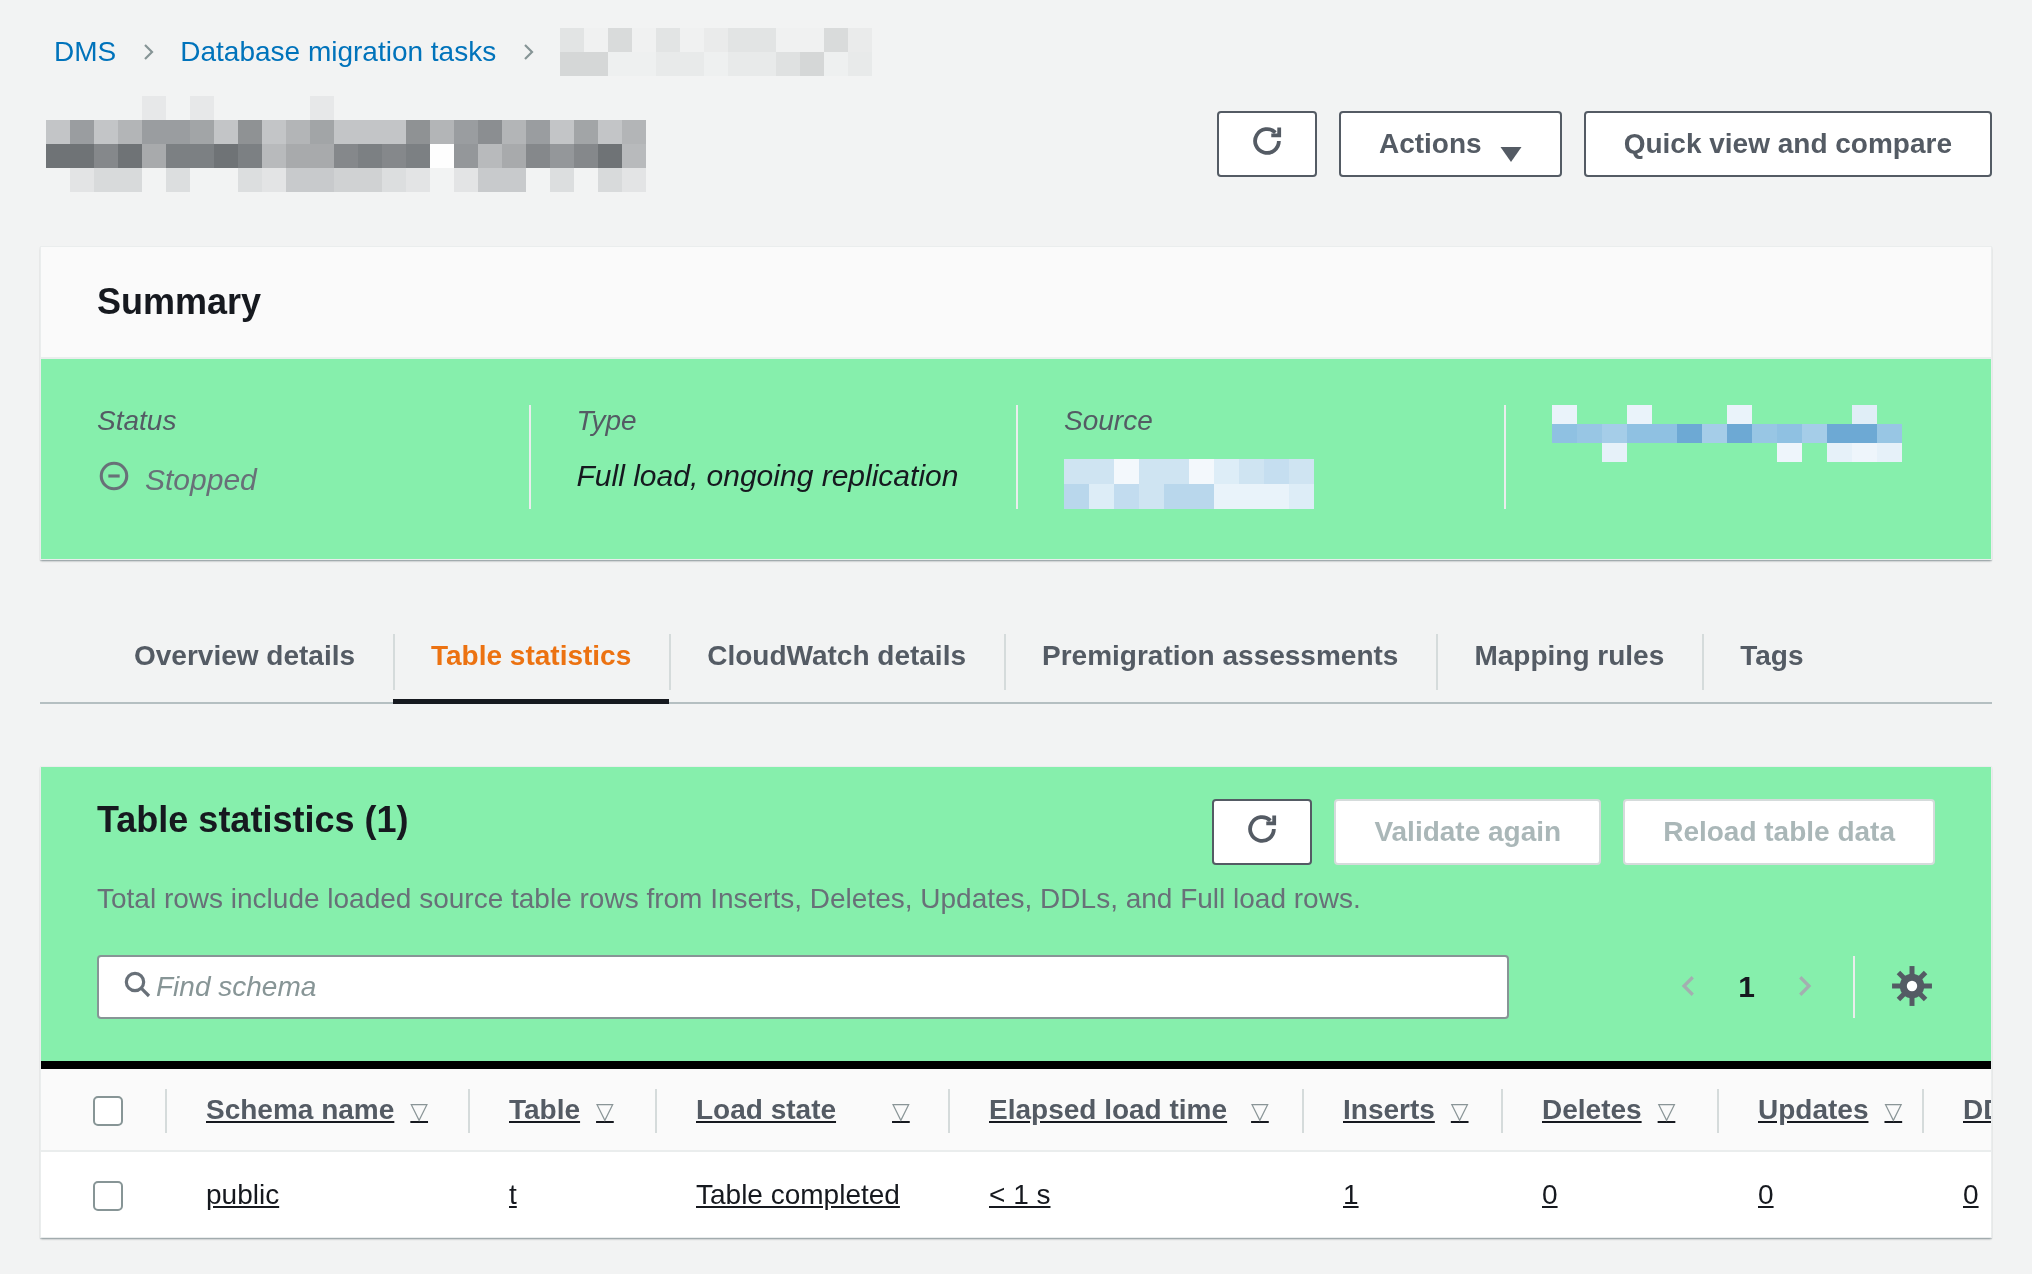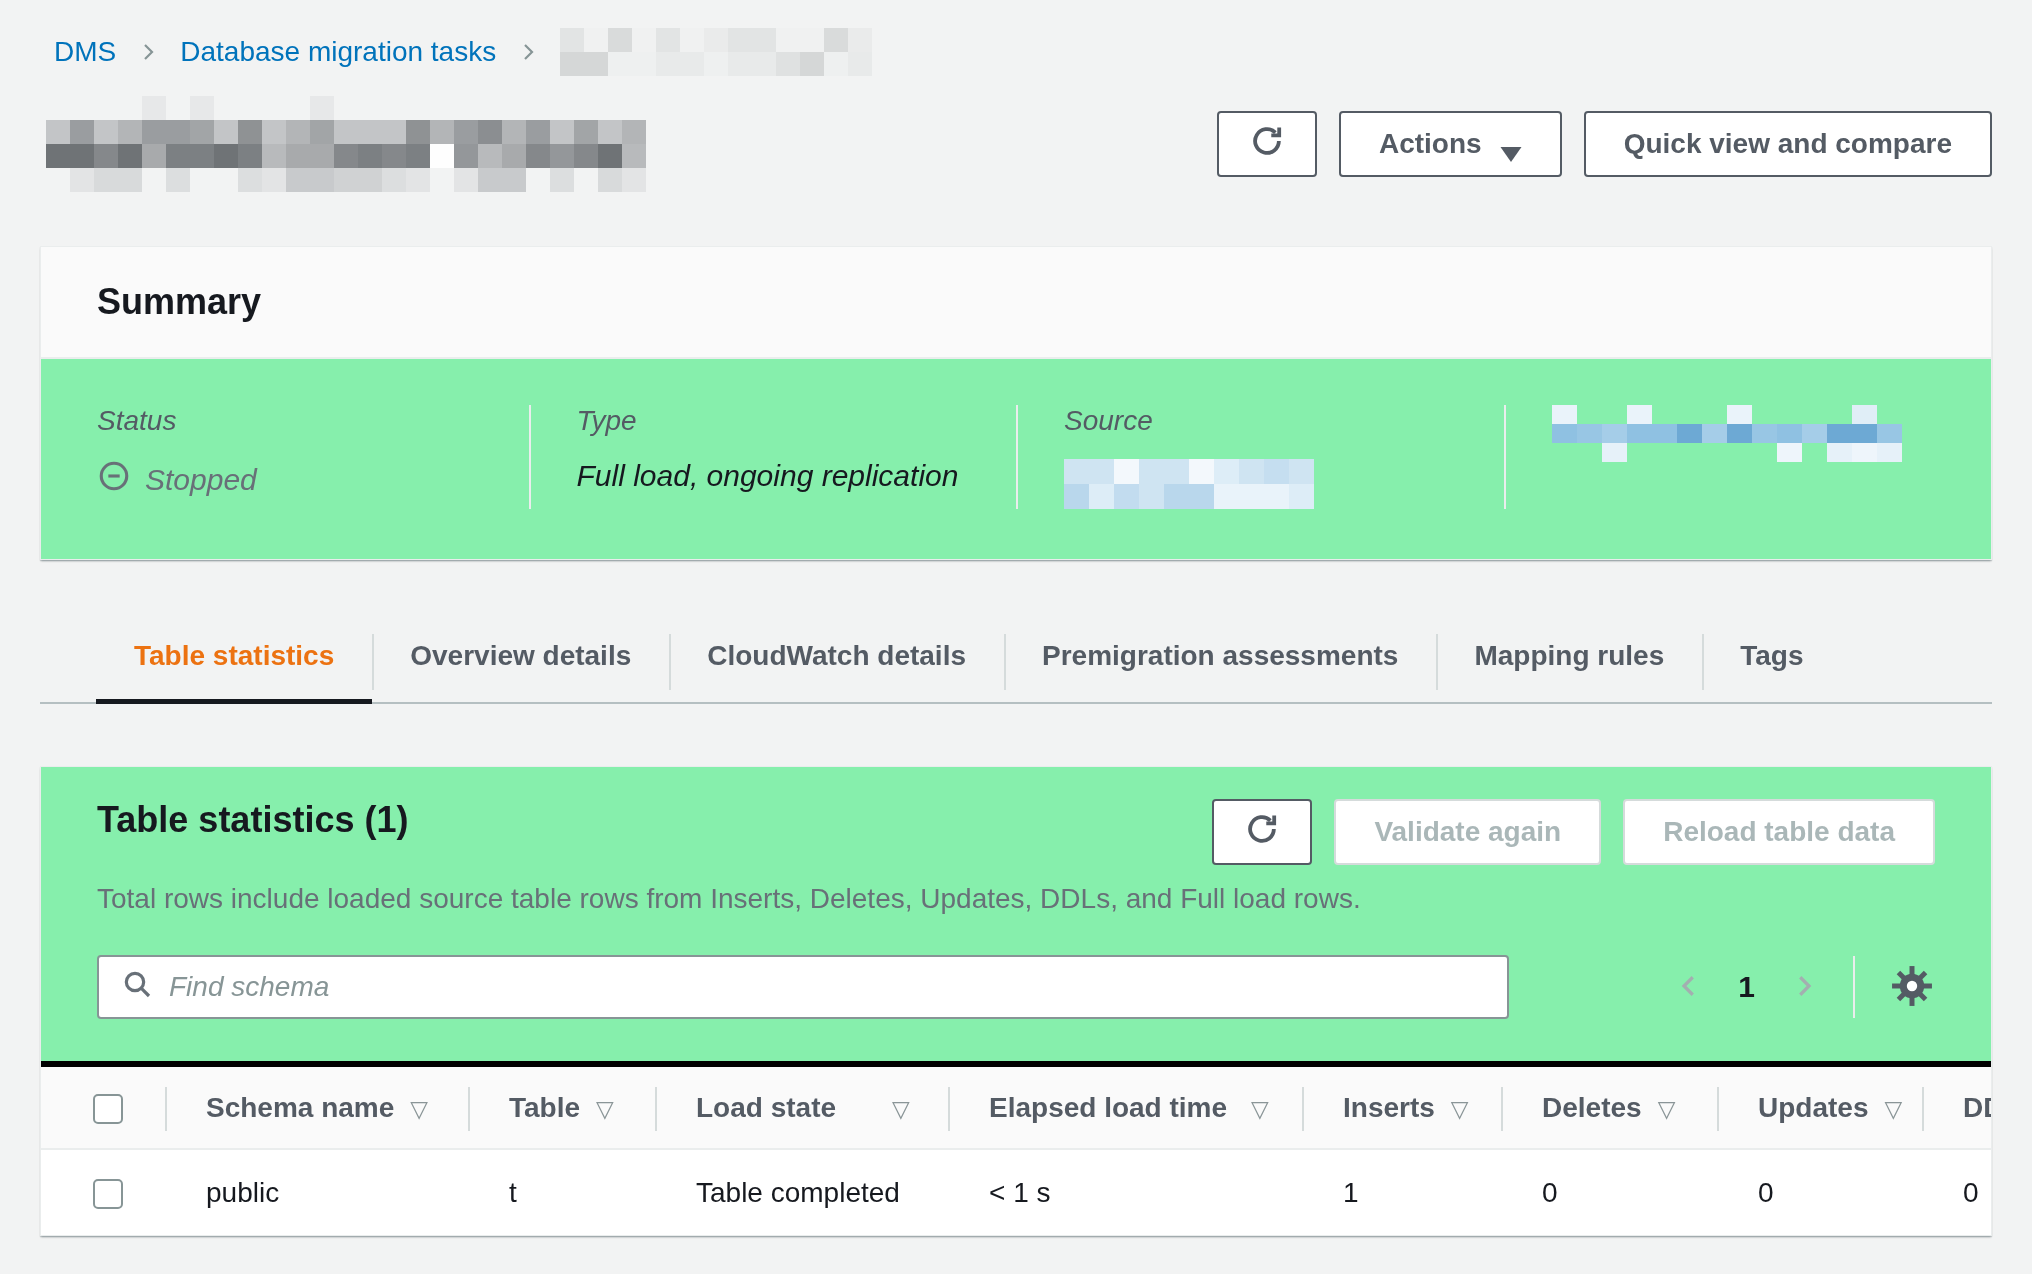--- a/index.html
+++ b/index.html
@@ -63,33 +63,33 @@
   }
 
   
   .table-panel { margin-top: 62px; margin-bottom: 48px; }
   .panel-pad { padding: 32px 56px 0; }
   .title-row { display: flex; justify-content: space-between; align-items: flex-start; }
   .desc { margin-top: 18px; color: #687078; }
   .filter-row { display: flex; align-items: center; margin-top: 40px; padding-bottom: 42px; }
   .search-box {
     width: 1412px; height: 64px; background: #fff; border: 2px solid #879596; border-radius: 4px;
-    display: flex; align-items: center; padding: 0 22px; gap: 16px;
+    display: flex; align-items: center; padding: 0 22px; gap: 3px;
   }
   .search-box input {
     flex: 1; border: none; outline: none; font-size: 28px; font-family: inherit; color: #16191f; background: transparent;
   }
   .search-box input::placeholder { font-style: italic; color: #879596; }
   .pager { margin-left: auto; display: flex; align-items: center; gap: 34px; }
   .pg-btn { background: none; border: none; cursor: pointer; color: #879596; display: flex; align-items: center; padding: 0; }
   .pg-num { font-weight: 700; font-size: 30px; color: #16191f; }
   .pg-divider { width: 2px; height: 62px; background: #eaeded; }
 
   
-  .table-wrap { overflow: hidden; width: 100%; border-top: 6px solid #000000; }
+  .table-wrap { overflow: hidden; width: 100%; border-top: 8px solid #000000; text-decoration: underline; }
   table { table-layout: fixed; width: 2102px; border-collapse: collapse; }
   thead th {
     background: #fafafa; height: 82px; text-align: left; vertical-align: middle;
     font-size: 28px; font-weight: 700; color: #545b64; padding: 0 0 0 40px;
     position: relative; border-bottom: 2px solid #eaeded; cursor: pointer; white-space: nowrap;
   }
   thead th.th-check { padding-left: 52px; cursor: default; }
   thead th::before {
     content: ""; position: absolute; left: -1px; top: 20px; width: 2px; height: 44px; background: #d5dbdb;
   }
@@ -367,22 +367,22 @@
             <i style="background: transparent;"></i>
             <i style="background: rgb(230, 241, 249);"></i>
             <i style="background: rgb(238, 245, 251);"></i>
             <i style="background: rgb(230, 241, 249);"></i>
           </div>
       </div>
     </div>
   </section>
 
   <nav class="tabs">
+    <div class="tab">Overview details</div>
     <div class="tab active">Table statistics</div>
-    <div class="tab">Overview details</div>
     <div class="tab">CloudWatch details</div>
     <div class="tab">Premigration assessments</div>
     <div class="tab">Mapping rules</div>
     <div class="tab">Tags</div>
   </nav>
 
   <section class="panel table-panel">
     <div class="panel-pad">
       <div class="title-row">
         <h2 class="tbl-title">Table statistics (1)</h2>

